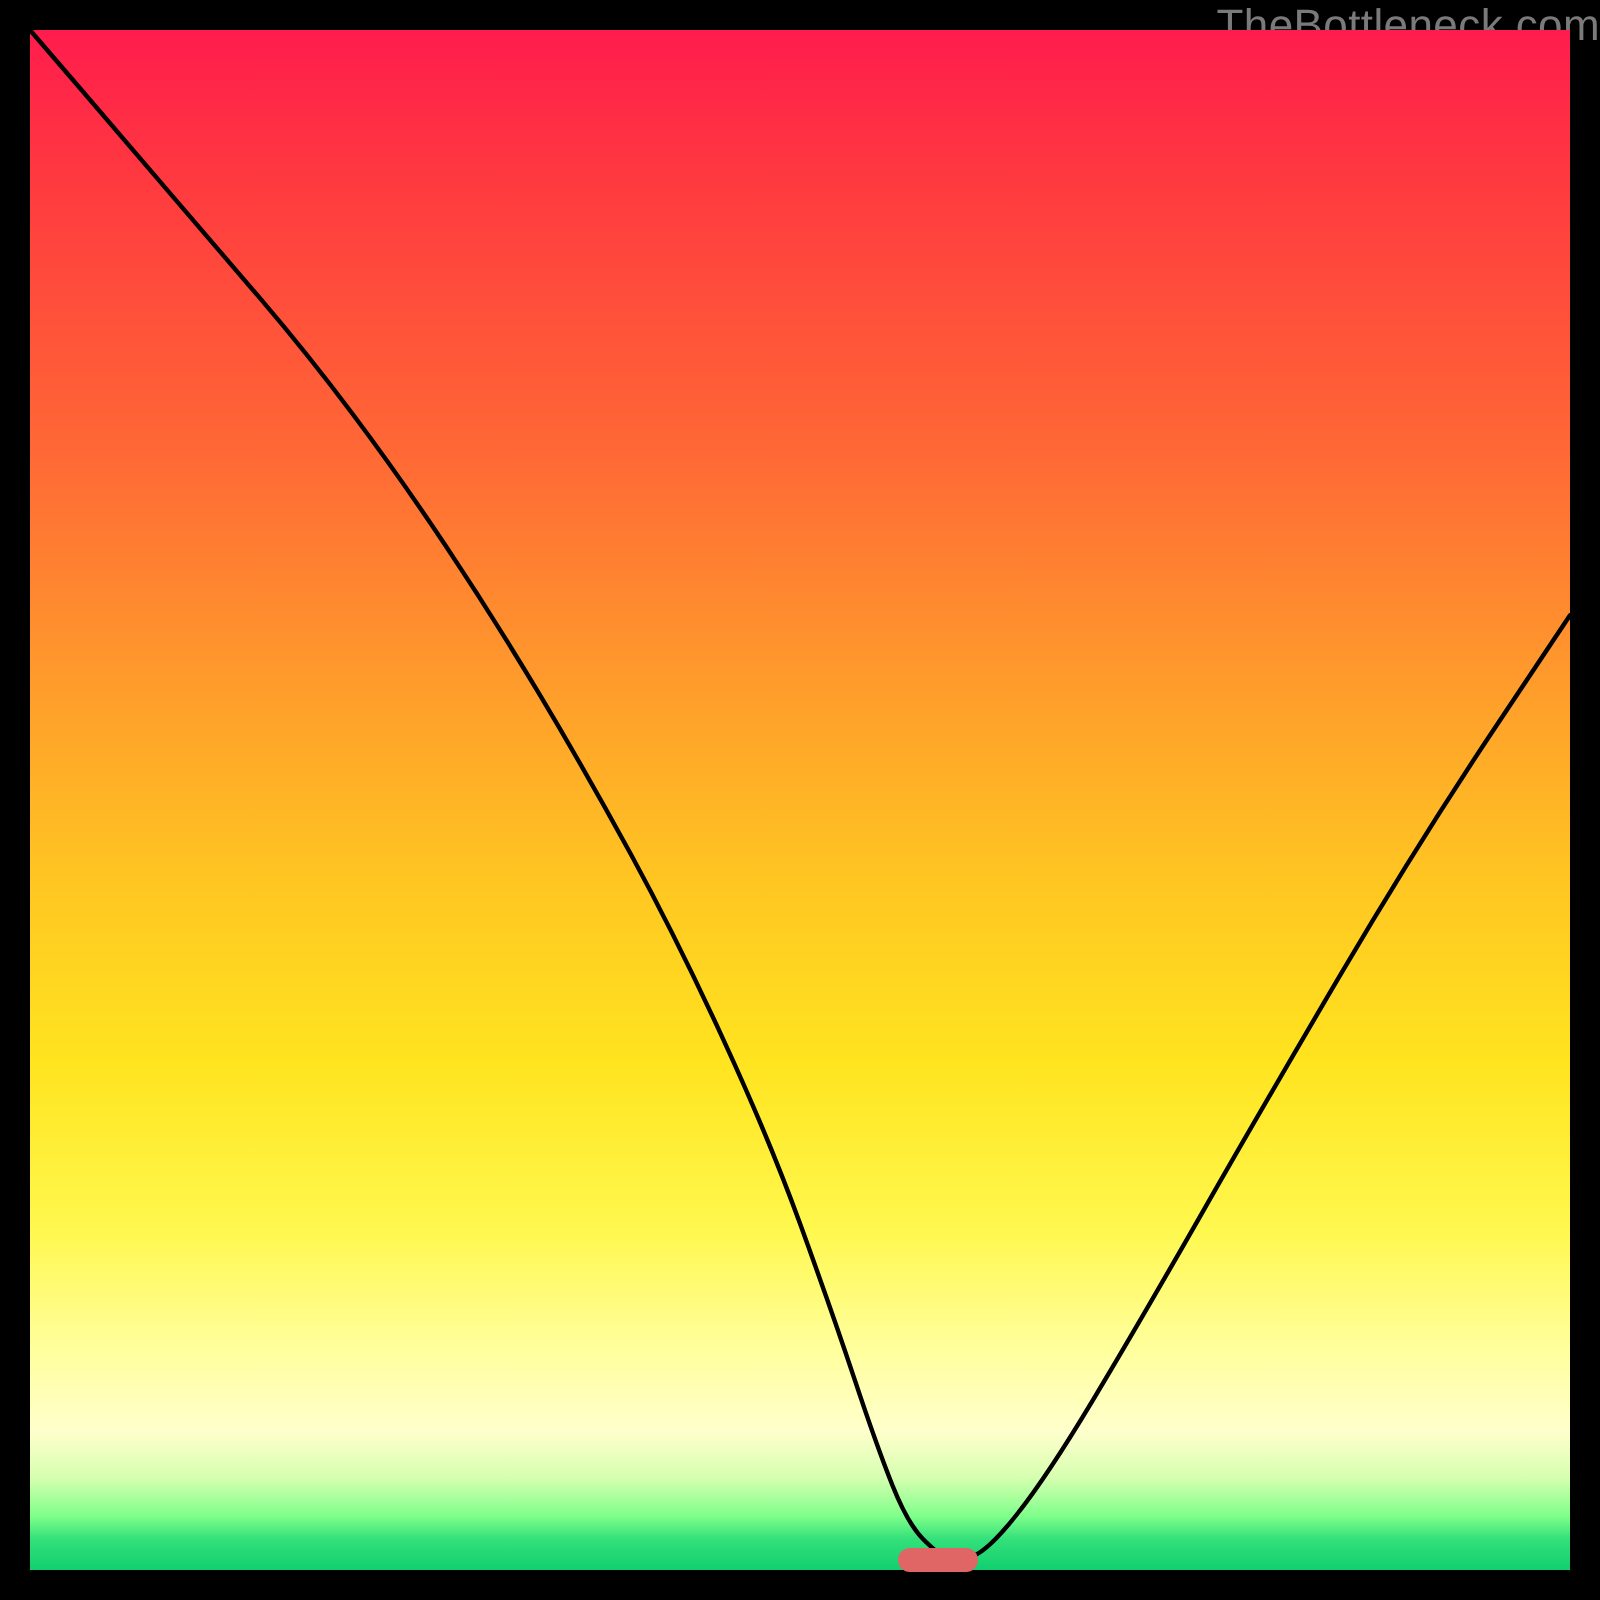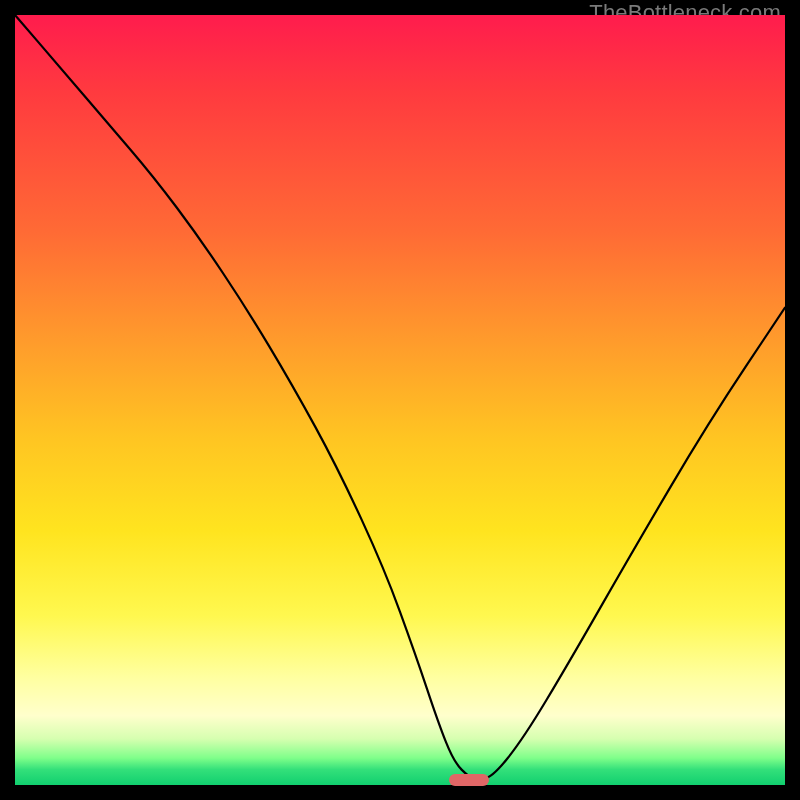--- a/index.html
+++ b/index.html
@@ -56,21 +56,21 @@
     stroke-linejoin: round;
   }
   .marker {
     position: absolute;
     background: #e06666;
     border-radius: 999px;
   }
   .attribution {
     position: absolute;
     top: 0px;
-    right: 19px;
+    right: 0;
     color: #7a7a7a;
     font-size: 22px;
     letter-spacing: 0.2px;
   }
 </style>
 </head>
 <body>
 
 <div class="frame">
 

